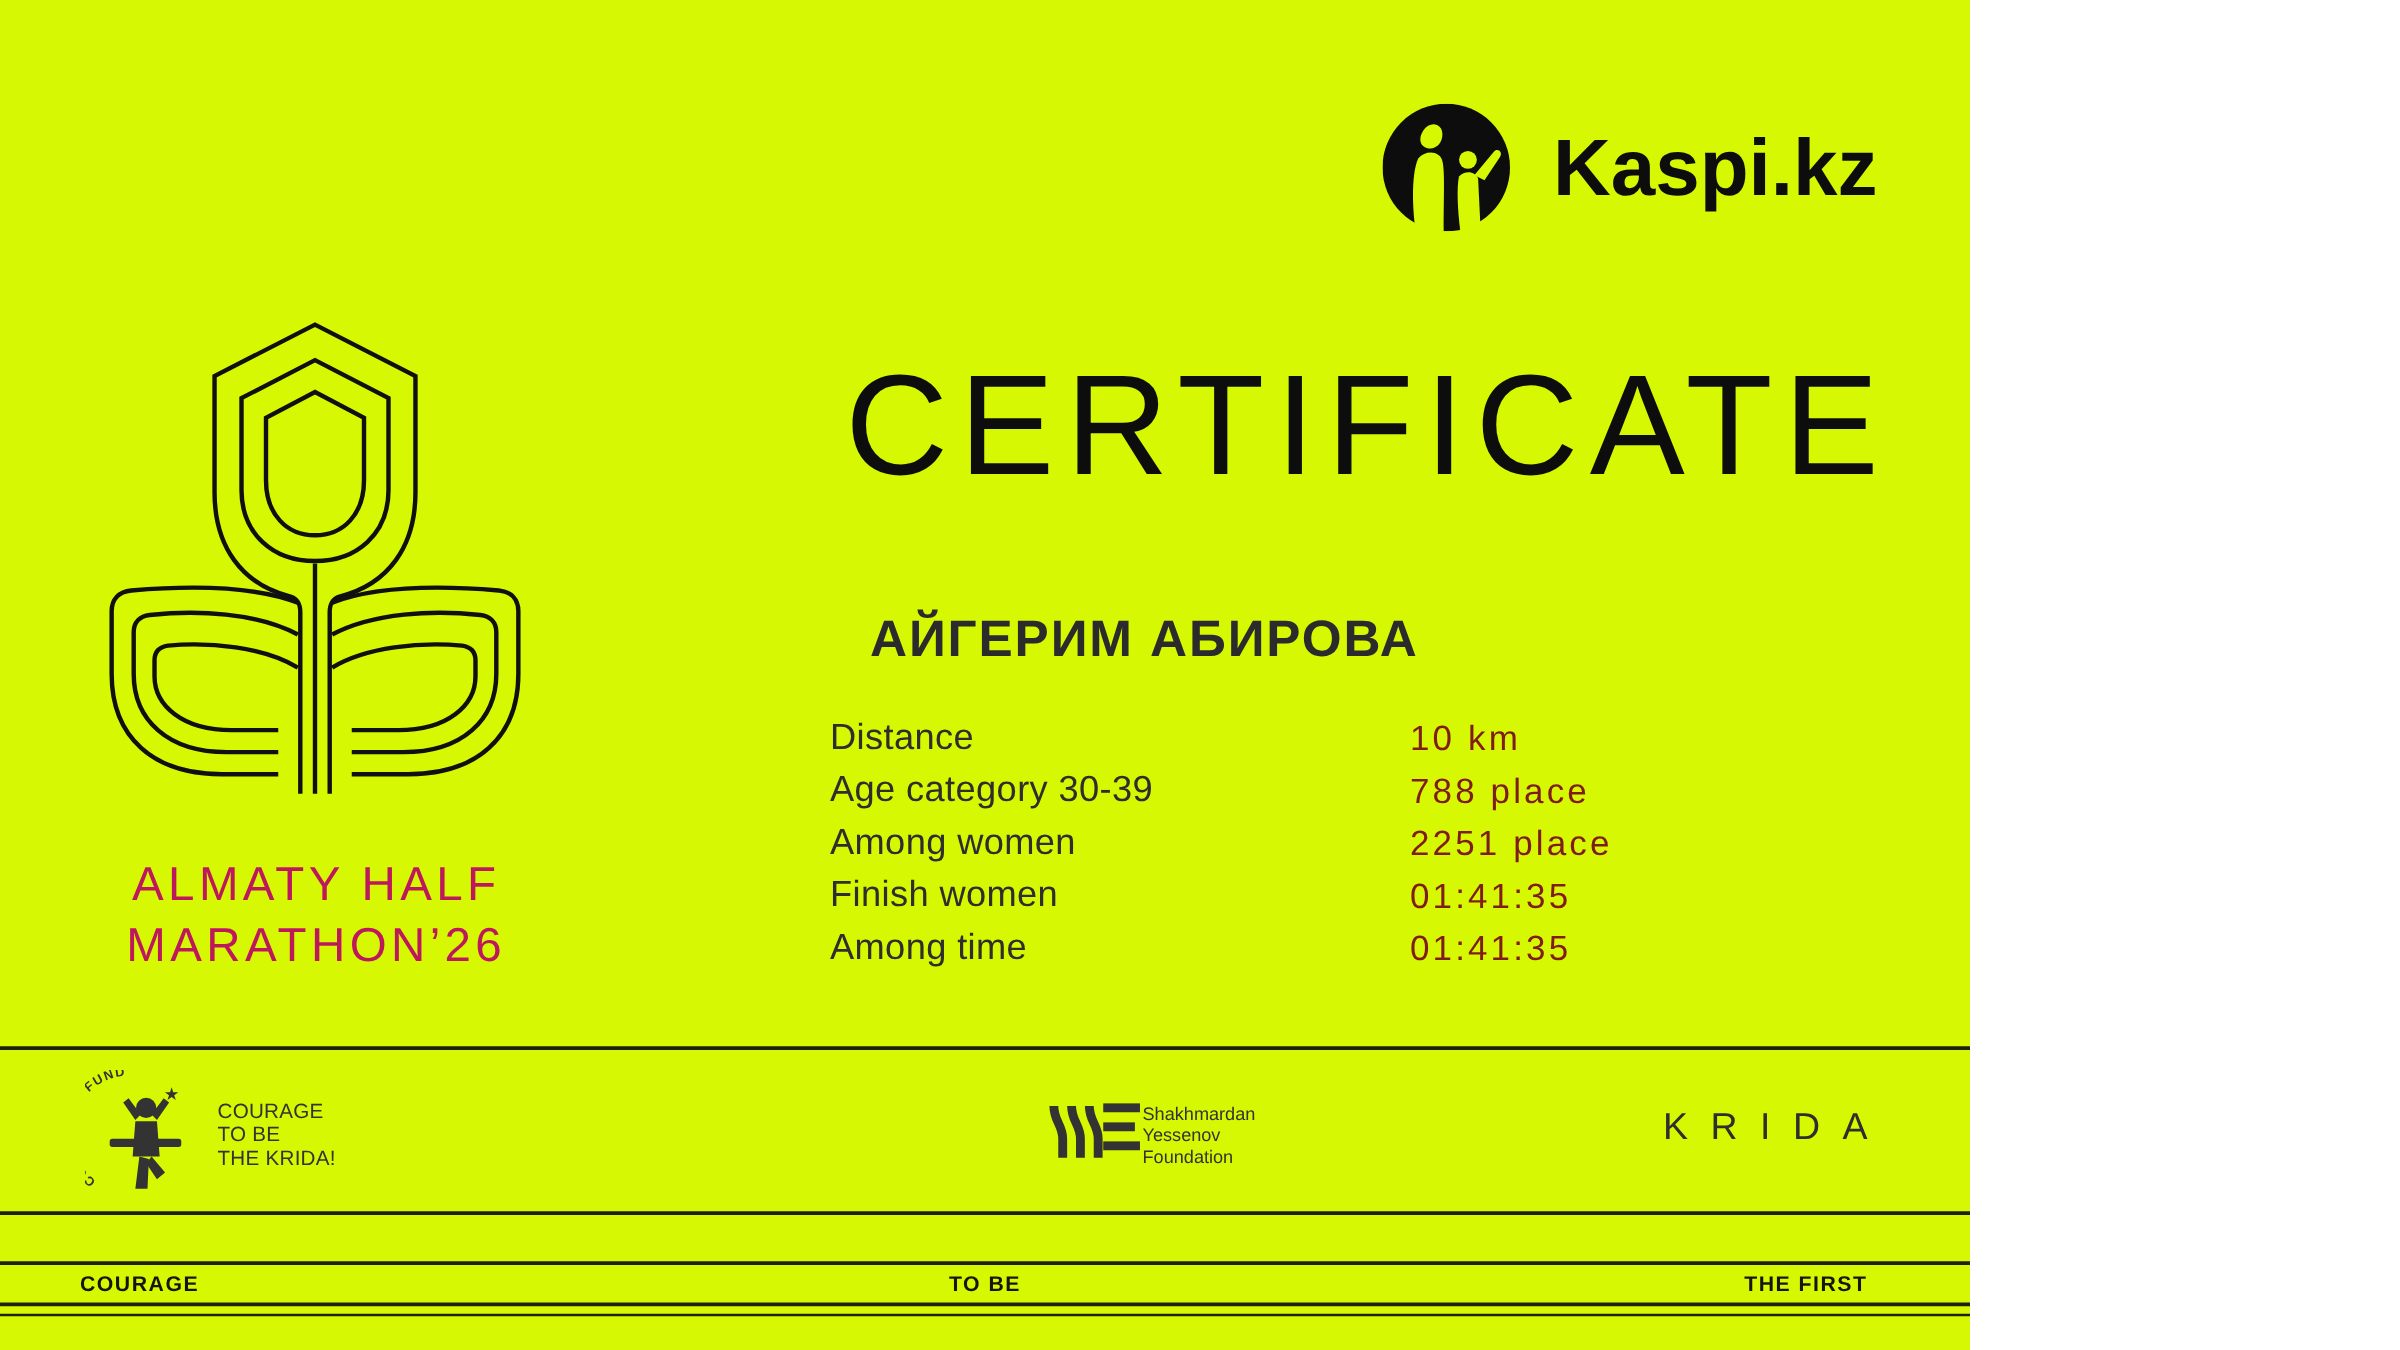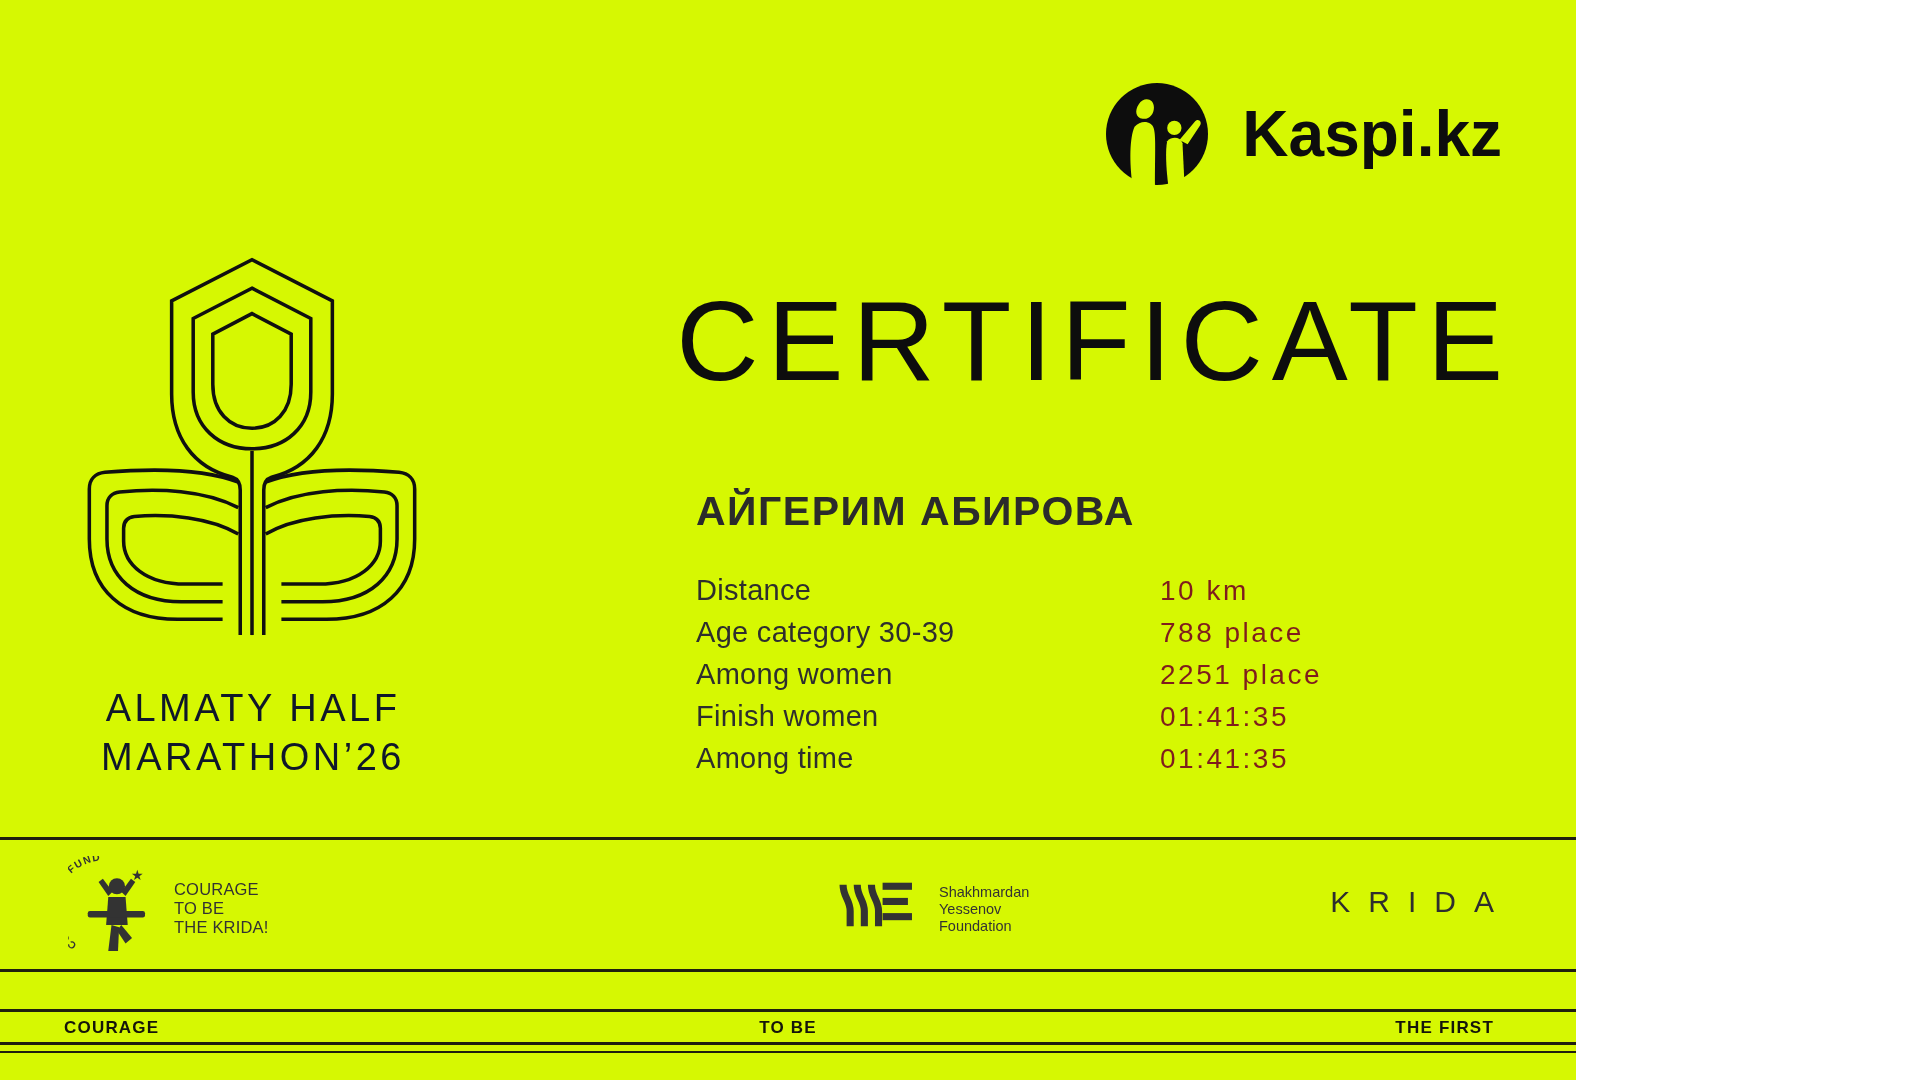--- a/index.html
+++ b/index.html
@@ -16,39 +16,39 @@
   
   .title{
     position:absolute;top:284px;right:73px;
     font-size:114px;line-height:1;font-weight:500;letter-spacing:9px;
     margin-right:-9px;color:#0d0d0d;white-space:nowrap;
   }
   
   .name{position:absolute;left:664px;top:488px;font-size:41px;font-weight:bold;
         letter-spacing:1.5px;color:#2b2b2b;white-space:nowrap;margin-left:32px;}
   .results{position:absolute;left:664px;top:566px;width:720px;}
-  .result-row{position:relative;height:42px;margin-left:32px;}
+  .result-row{position:relative;height:42px;}
   .result-label{position:absolute;left:0;top:8px;font-size:29px;color:#2e2e2e;letter-spacing:.3px;white-space:nowrap;}
   .result-value{position:absolute;left:464px;top:9px;font-size:28px;color:#7f1d1d;letter-spacing:2.5px;white-space:nowrap;}
   
   .tulip-logo{position:absolute;left:74px;top:245px;}
   .event-title{position:absolute;left:52px;top:684px;width:402px;text-align:center;
-      font-size:38px;line-height:49px;letter-spacing:3.5px;font-weight:500;color:#0f172a;white-space:nowrap;}
+      font-size:38px;line-height:49px;letter-spacing:3.5px;font-weight:500;color:#be185d;white-space:nowrap;}
   .event-title span{display:block;}
   
   .sep{position:absolute;left:0;width:100%;background:#20200e;}
   .sep-a{top:837px;height:3px;}
   .sep-b{top:969px;height:3px;}
   .sep-c{top:1009px;height:3px;}
   .sep-d{top:1042px;height:3px;}
   .sep-e{top:1051px;height:2px;}
   .cf{position:absolute;left:68px;top:856px;display:flex;}
   .cf-slogan{margin-left:6px;padding-top:24px;font-size:16.5px;line-height:19px;
       font-weight:500;color:#333;letter-spacing:.2px;}
-  .yf{position:absolute;left:838px;top:882px;display:flex;gap:25px;}
+  .yf{position:absolute;left:838px;top:882px;display:flex;gap:0;}
   .yf-text{font-size:14.5px;line-height:17px;color:#333;font-weight:500;padding-top:2px;}
   .krida{position:absolute;right:82px;top:885px;font-size:30px;letter-spacing:18px;
       margin-right:-18px;color:#2e2e2e;font-weight:400;white-space:nowrap;}
   
   .bottom-bar{position:absolute;left:0;right:0;top:1018px;height:20px;
       font-size:17px;font-weight:600;letter-spacing:1.2px;color:#15150a;}
   .bb-left{position:absolute;left:64px;top:0;}
   .bb-center{position:absolute;left:0;right:0;top:0;text-align:center;}
   .bb-right{position:absolute;right:82px;top:0;}
 </style>

